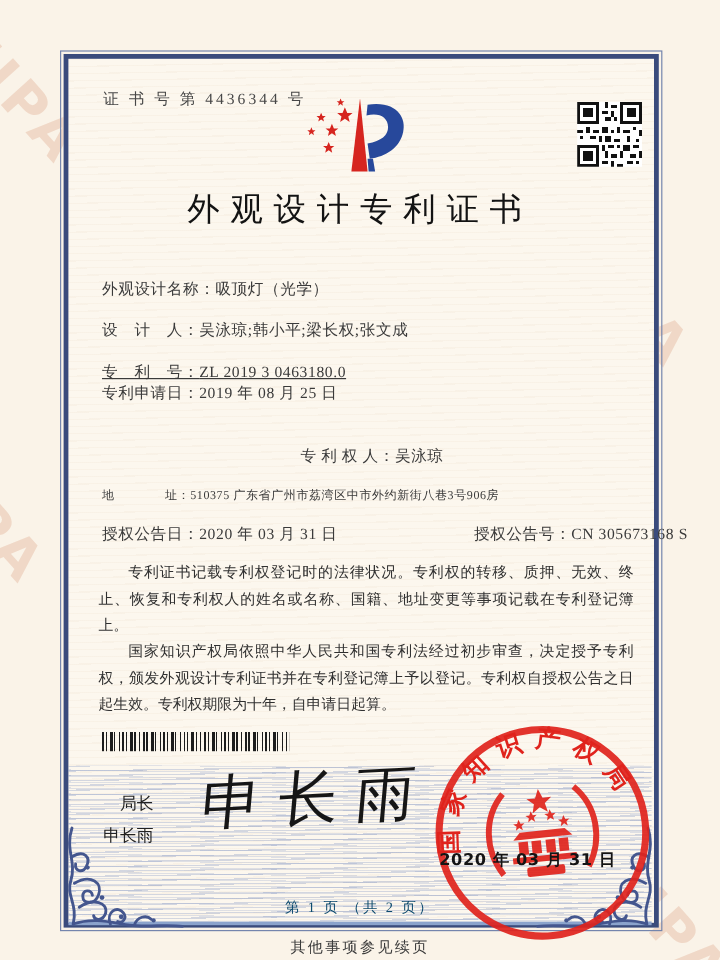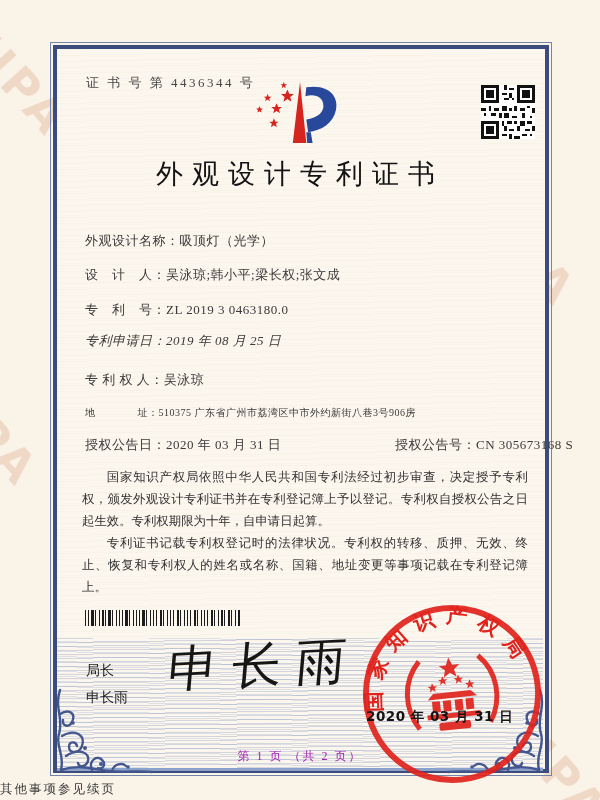--- a/index.html
+++ b/index.html
@@ -65,44 +65,44 @@
       #1c1c1c 10px 11px, transparent 11px 14px,
       #1c1c1c 14px 14.8px, transparent 14.8px 17px);
   }
   .guilloche{
     position:absolute;left:57px;top:638px;width:486px;height:130px;
     background:
       repeating-linear-gradient(179.2deg, rgba(116,138,190,0.30) 0 1px, transparent 1px 4px),
       repeating-linear-gradient(180.8deg, rgba(116,138,190,0.22) 0 1px, transparent 1px 5px);
     border-bottom:3px solid #8ba3cc;
   }
-  .director{position:absolute;left:86px;top:658px;font-size:14px;color:#222;line-height:1.9;}
+  .director{position:absolute;left:86px;top:658px;font-size:14px;color:#222;line-height:1.9;text-align:right;}
   .signature{
     position:absolute;left:168px;top:632px;
     font-size:50px;color:#161616;letter-spacing:14px;white-space:nowrap;
     transform:rotate(-3deg) skewX(-8deg);
     font-family:"DejaVu Serif","Liberation Serif",serif;
   }
   .seal{position:absolute;left:358px;top:600px;width:188px;height:188px;}
   .seal svg{width:100%;height:100%;transform:rotate(-6deg);}
   .seal-date{
     position:absolute;left:366px;top:708px;width:160px;
     font-family:"DejaVu Sans","Liberation Sans",sans-serif;
     font-size:13.5px;font-weight:bold;color:#141414;letter-spacing:0.5px;
     white-space:nowrap;
   }
   .flourish{position:absolute;width:118px;height:88px;}
   .flourish.bl{left:52px;top:686px;}
   .flourish.br{right:52px;top:686px;transform:scaleX(-1);}
   .page-info{
     position:absolute;left:0;top:748px;width:100%;text-align:center;
-    font-size:12px;color:#a21caf;letter-spacing:2px;
+    font-size:12px;color:#0c4a6e;letter-spacing:2px;
   }
   .footer-note{
-    position:absolute;left:0;top:781px;width:100%;
+    position:absolute;left:0;top:781px;width:100%;text-align:center;
     font-size:12.5px;color:#3a3a3a;letter-spacing:2px;z-index:4;
   }
 </style>
 </head>
 <body>
 
 <div class="page">
 
   <div class="wm" style="left:-40px;top:-22px;">CNIPA</div>
   <div class="wm" style="left:300px;top:46px;font-size:40px;">CNIPA</div>
@@ -226,42 +226,42 @@
     </svg>
 
     <div class="title">外观设计专利证书</div>
 
     <div class="row" style="top:232px;">
       <span class="lab">外观设计名称：</span><span>吸顶灯（光学）</span>
     </div>
     <div class="row" style="top:266px;">
       <span class="lab">设　计　人：</span><span>吴泳琼;韩小平;梁长权;张文成</span>
     </div>
-    <div class="row" style="top:301px;">
+    <div class="row" style="top:301px;text-decoration:underline;">
       <span class="lab">专　利　号：</span><span>ZL 2019 3 0463180.0</span>
     </div>
-    <div class="row" style="top:332px;font-style:italic;">
+    <div class="row" style="top:319px;">
       <span class="lab">专利申请日：</span><span>2019 年 08 月 25 日</span>
     </div>
-    <div class="row" style="top:371px;">
+    <div class="row" style="top:371px;text-align:center;">
       <span class="lab">专 利 权 人：</span><span>吴泳琼</span>
     </div>
     <div class="row addr" style="top:406px;">
       <span class="lab">地　　　　址：</span><span>510375 广东省广州市荔湾区中市外约新街八巷3号906房</span>
     </div>
     <div class="row" style="top:436px;">
       <span class="lab">授权公告日：</span><span>2020 年 03 月 31 日</span>
       <span class="grant2">
         <span class="lab">授权公告号：</span><span>CN 305673168 S</span>
       </span>
     </div>
 
     <div class="paras">
+      <p>专利证书记载专利权登记时的法律状况。专利权的转移、质押、无效、终止、恢复和专利权人的姓名或名称、国籍、地址变更等事项记载在专利登记簿上。</p>
       <p>国家知识产权局依照中华人民共和国专利法经过初步审查，决定授予专利权，颁发外观设计专利证书并在专利登记簿上予以登记。专利权自授权公告之日起生效。专利权期限为十年，自申请日起算。</p>
-      <p>专利证书记载专利权登记时的法律状况。专利权的转移、质押、无效、终止、恢复和专利权人的姓名或名称、国籍、地址变更等事项记载在专利登记簿上。</p>
     </div>
 
     <div class="barcode"></div>
 
     <div class="director">
       <div>局长</div>
       <div>申长雨</div>
     </div>
     <div class="signature">申长雨</div>
 

